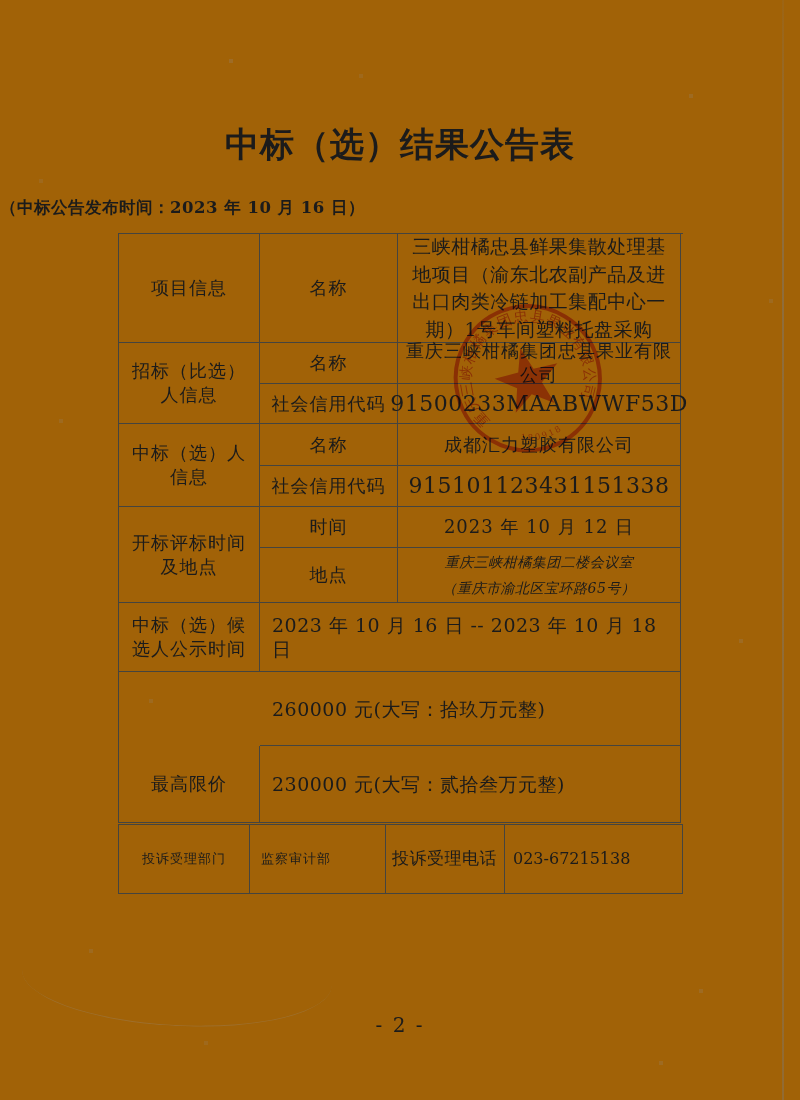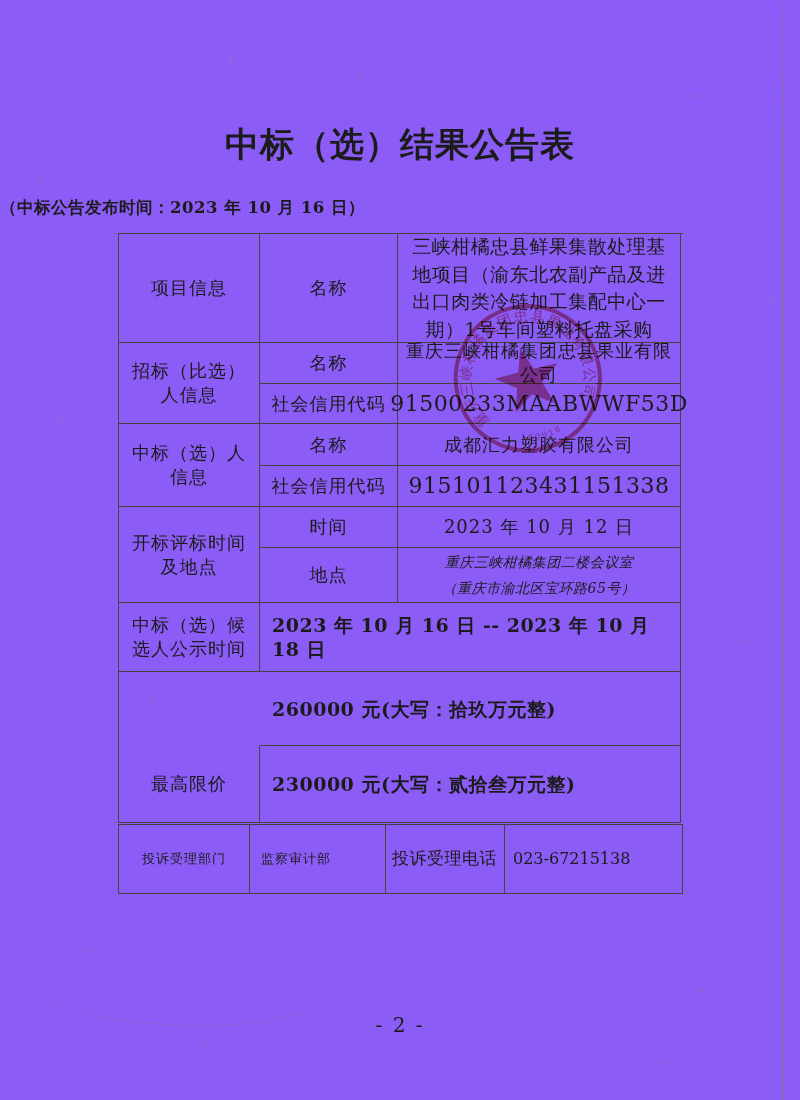--- a/index.html
+++ b/index.html
@@ -2,21 +2,21 @@
 <html><head>
 <meta charset="utf-8">
 <style>
   html,body{margin:0;padding:0;}
   body{
     width:800px;height:1100px;position:relative;overflow:hidden;
     background:#fcfcfa;
     font-family:"DejaVu Serif","Liberation Serif",serif;
     color:#1b1b1b;
   }
-  .paper{position:absolute;inset:0;background:#8b5cf6;}
+  .paper{position:absolute;inset:0;background:#a16207;}
   
   .speckles{position:absolute;left:0;top:0;width:2px;height:2px;background:transparent;
     box-shadow:230px 60px 0 1px rgba(150,140,130,.25),690px 95px 0 1px rgba(150,140,130,.22),
     150px 700px 0 1px rgba(150,140,130,.2),60px 420px 0 1px rgba(150,140,130,.2),
     740px 640px 0 1px rgba(150,140,130,.22),90px 950px 0 1px rgba(150,140,130,.2),
     700px 990px 0 1px rgba(150,140,130,.22),360px 75px 0 1px rgba(150,140,130,.18),
     770px 300px 0 1px rgba(150,140,130,.2),40px 180px 0 1px rgba(150,140,130,.18),
     660px 1062px 0 1px rgba(150,140,130,.22),205px 1042px 0 1px rgba(150,140,130,.18);}
   .scan-edge{position:absolute;left:782px;top:0;width:2px;height:1100px;
     background:linear-gradient(to bottom,rgba(125,120,112,.12),rgba(125,120,112,.5) 15%,rgba(125,120,112,.42));}
@@ -28,21 +28,21 @@
     font-size:16.5px;font-weight:bold;letter-spacing:.5px;}
   .tbl{position:absolute;left:118px;top:233px;width:565px;box-sizing:border-box;
     border-top:1.5px solid #45443f;border-left:1.5px solid #45443f;
     display:grid;grid-template-columns:141px 138px 283px;
     grid-template-rows:109px 41px 40px 42px 41px 41px 55px 69px 74px 77px;}
   .cell{box-sizing:border-box;border-right:1.5px solid #45443f;border-bottom:1.5px solid #45443f;
     display:flex;align-items:center;justify-content:center;text-align:center;
     font-size:18px;line-height:24px;letter-spacing:1px;padding:2px 4px;}
   .span2{grid-row:span 2;}
   .wide{grid-column:2 / 4;}
-  .val-left{justify-content:flex-start;text-align:left;letter-spacing:.5px;padding-left:12px;font-size:19px;font-weight:bold;}
+  .val-left{justify-content:flex-start;text-align:left;letter-spacing:.5px;padding-left:12px;font-size:19px;}
   .projname{justify-content:flex-start;align-items:center;text-align:center;
     font-size:19px;line-height:27.5px;letter-spacing:.5px;padding:4px 7px;}
   .code{font-size:22px;letter-spacing:.5px;}
   .two-line{line-height:26px;letter-spacing:.5px;font-size:14px;font-style:italic;}
   .btm{position:absolute;left:118px;top:823.5px;width:565px;height:70px;box-sizing:border-box;
     border:1.5px solid #45443f;display:flex;}
   .bcell{box-sizing:border-box;border-right:1.5px solid #45443f;display:flex;align-items:center;
     font-size:13px;letter-spacing:1px;padding:2px 6px;}
   .bcell:last-child{border-right:none;}
   .b1{width:131px;justify-content:center;}

